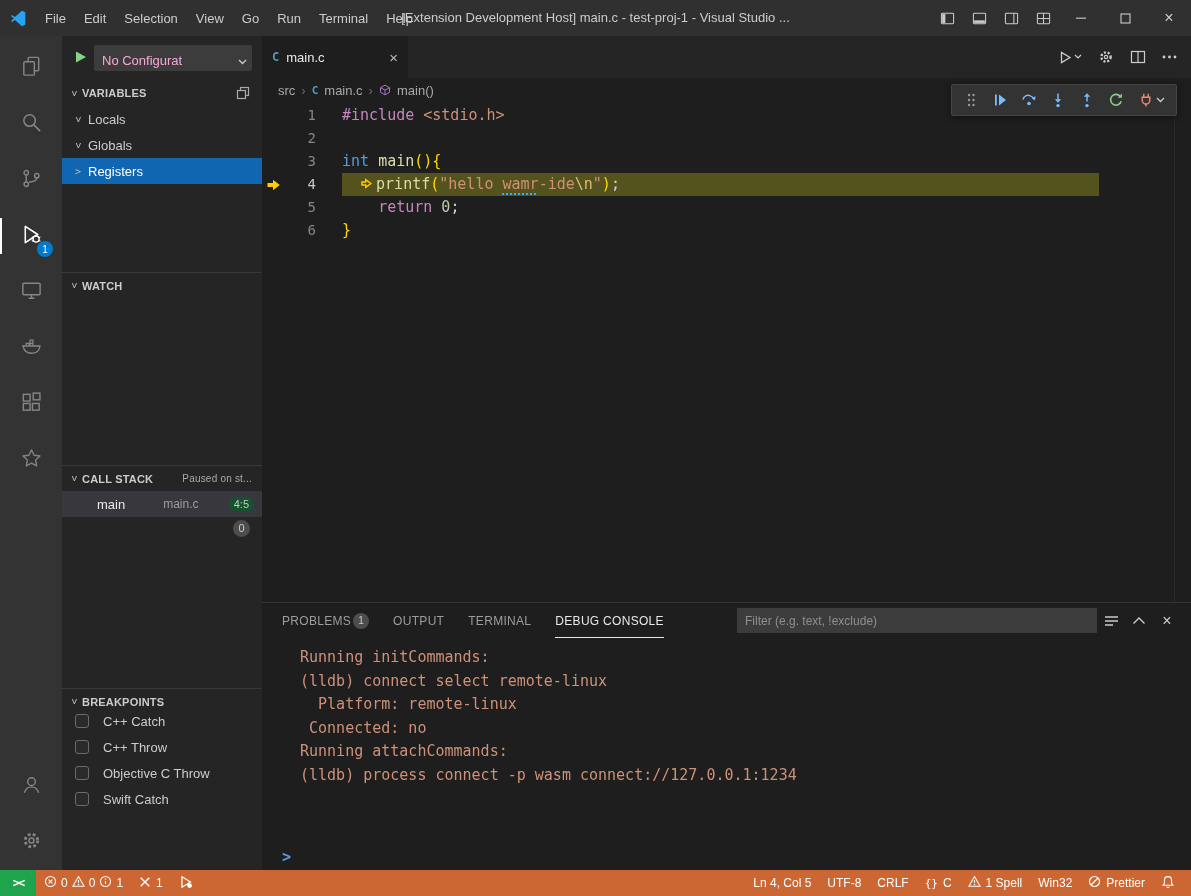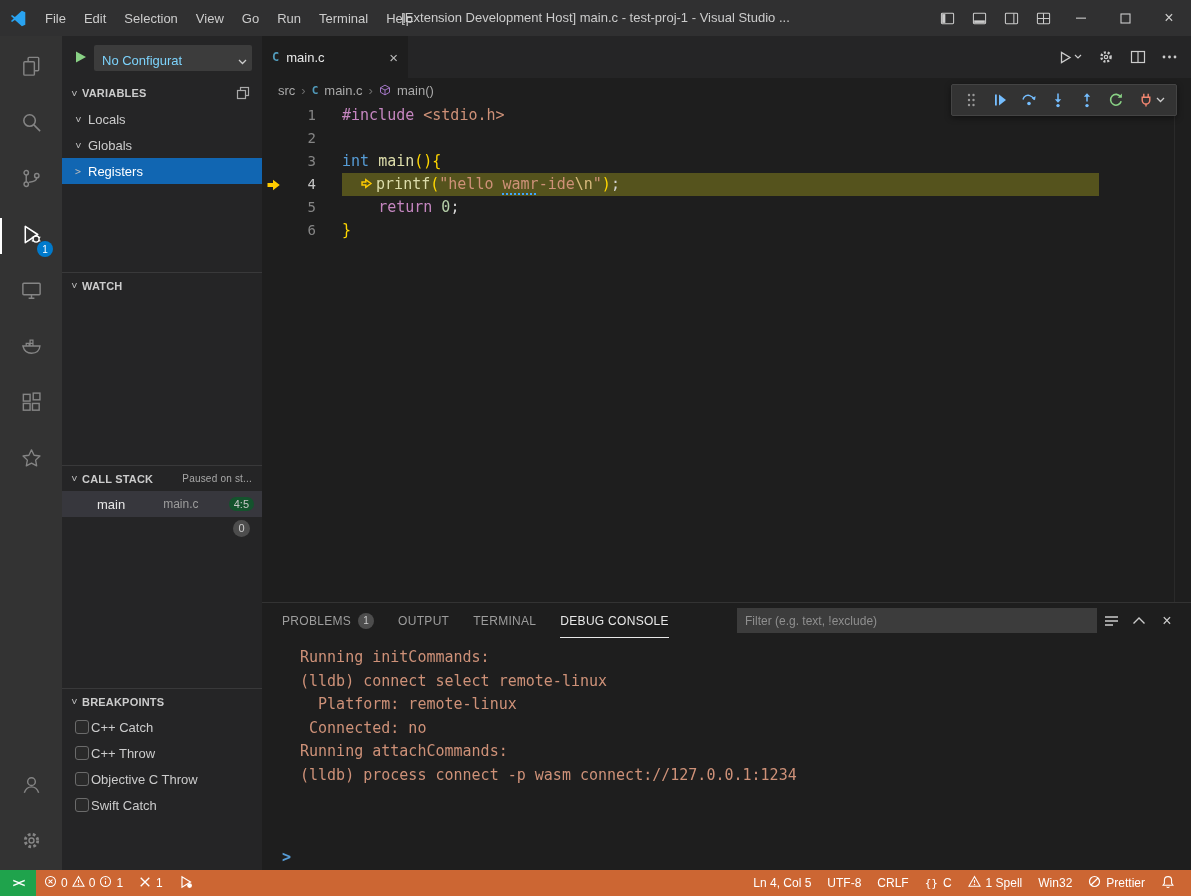--- a/index.html
+++ b/index.html
@@ -22,39 +22,39 @@
 .main{flex:1;display:flex;min-height:0}
 .activitybar{width:62px;background:var(--activitybar_bg,#333333);display:flex;flex-direction:column;padding-top:4px;flex:0 0 auto}
 .ab-item{height:56px;display:flex;align-items:center;justify-content:center;position:relative}
 .ab-item.active::before{content:"";position:absolute;left:0;top:10px;bottom:10px;width:2px;background:#FFF}
 .ab-badge{position:absolute;right:9px;bottom:7px;min-width:16px;height:16px;padding:0 4px;border-radius:9px;background:var(--accent,#007ACC);color:#fff;font-size:10px;display:flex;align-items:center;justify-content:center}
 .ab-spacer{flex:1}
 
 
 .sidebar{width:200px;background:var(--sidebar_bg,#252526);display:flex;flex-direction:column;flex:0 0 auto;overflow:hidden}
 .config-row{height:44px;display:flex;align-items:center;padding:0 10px 0 12px;gap:7px;flex:0 0 auto}
-.config-select{flex:1;height:26px;background:#3C3C3C;display:flex;align-items:center;padding:4px 5px 0 8px;color:#7dd3fc;font-size:13px;border-radius:2px}
+.config-select{flex:1;height:26px;background:#3C3C3C;display:flex;align-items:center;padding:4px 5px 0 8px;color:#f9a8d4;font-size:13px;border-radius:2px}
 .cfg-label{flex:1;white-space:nowrap;overflow:hidden}
 .section-header{height:26px;display:flex;align-items:center;font-size:11px;font-weight:bold;color:#CCC;padding:0 4px;flex:0 0 auto;letter-spacing:.2px}
 .bordered{border-top:1px solid rgba(204,204,204,.12)}
 .chev{display:inline-block;width:16px;text-align:center;font-size:10px;color:#BBB;font-family:"DejaVu Sans Mono",monospace;font-weight:normal}
 .chev.down{transform:rotate(90deg)}
 .sh-action{margin-left:auto;padding-right:8px;display:flex}
 .paused{margin-left:auto;padding-right:6px;font-weight:normal;font-size:10px;color:#A8A8A8}
 .side-row{height:26px;display:flex;align-items:center;padding-left:8px;font-size:13px;color:#CCC;flex:0 0 auto}
 .side-row.selected{background:var(--selection_blue,#1166B2);color:#FFF}
 .row-label{margin-left:2px}
 .sp{flex:0 0 auto}
 .frame-row{height:26px;background:#37373D;display:flex;align-items:center;padding-left:35px;font-size:13px;flex:0 0 auto}
 .frame-fn{color:#E8E8E8}
 .frame-file{margin-left:38px;color:#9D9D9D;font-size:12px}
 .pos-badge{margin-left:auto;margin-right:8px;background:#14532d;color:#C8C8C8;font-size:11px;border-radius:8px;padding:1px 5px}
 .badge-row{height:22px;display:flex;justify-content:flex-end;align-items:center;padding-right:12px;flex:0 0 auto}
 .gray-badge{min-width:17px;height:17px;border-radius:50%;background:#4D4D4D;color:#CCC;font-size:11px;display:flex;align-items:center;justify-content:center}
-.bp-row{height:26px;display:flex;align-items:center;padding-left:13px;gap:0;flex:0 0 auto}
+.bp-row{height:26px;display:flex;align-items:flex-start;padding-left:13px;gap:12px;flex:0 0 auto}
 .checkbox{width:14px;height:14px;border:1px solid #6B6B6B;border-radius:3px;background:#2A2A2A}
 
 
 .editor-col{flex:1;display:flex;flex-direction:column;min-width:0;position:relative;background:var(--editor_bg,#1E1E1E)}
 .tabstrip{height:42px;background:#252526;display:flex;flex:0 0 au­to;flex-shrink:0}
 .tab{width:146px;background:#1E1E1E;display:flex;align-items:center;padding:0 10px;gap:7px;font-size:13px;color:#E8E8E8}
 .c-icon{color:var(--c_icon_blue,#519ABA);font-weight:bold;font-size:12px;font-family:"DejaVu Sans Mono",monospace}
 .c-icon.small{font-size:11px}
 .tab-close{margin-left:auto;color:#BBB;font-size:15px}
 .tab-actions{margin-left:auto;display:flex;align-items:center;gap:16px;padding-right:14px}
@@ -75,21 +75,21 @@
 .tok-esc{color:#D7BA7D}.tok-num{color:#B5CEA8}.tok-brk{color:#FFD700}.tok-plain{color:#D4D4D4}
 .spell{text-decoration:underline dotted #3EA7FF;text-decoration-thickness:2px;text-underline-offset:4px}
 .dbg-toolbar{position:absolute;top:-18px;right:14px;height:32px;background:#333;border:1px solid #444;box-shadow:0 2px 6px rgba(0,0,0,.45);display:flex;align-items:center;padding:0 5px;gap:2px;z-index:5;border-radius:2px}
 .dt-btn{width:27px;height:28px;display:flex;align-items:center;justify-content:center}
 .dt-btn.wide{width:40px;gap:2px}
 
 
 .panel{height:268px;flex:0 0 auto;display:flex;flex-direction:column;border-top:1px solid #333;background:#1E1E1E}
 .panel-header{height:35px;display:flex;align-items:center;padding:0 10px 0 20px;flex:0 0 auto}
 .panel-tabs{display:flex;gap:24px;height:100%}
-.panel-tab{display:flex;align-items:center;gap:7px;font-size:12px;color:#9D9D9D;height:100%;letter-spacing:.3px}
+.panel-tab{display:flex;align-items:center;gap:2px;font-size:12px;color:#9D9D9D;height:100%;letter-spacing:.3px}
 .panel-tab.active{color:#E8E8E8;box-shadow:inset 0 -1px 0 #E8E8E8}
 .pt-badge{min-width:16px;height:16px;border-radius:8px;background:#4D4D4D;color:#CCC;font-size:10px;display:flex;align-items:center;justify-content:center;padding:0 4px}
 .filter-input{margin-left:auto;width:360px;height:25px;background:#3C3C3C;border:none;outline:none;color:#CCC;font-size:12px;padding:0 8px;font-family:"Liberation Sans",sans-serif}
 .filter-input::placeholder{color:#8F8F8F}
 .ph-icon{width:28px;height:28px;display:flex;align-items:center;justify-content:center;color:#CCC;font-size:16px}
 .console{flex:1;padding:8px 0 0 38px;overflow:hidden}
 .console-line{font-family:"DejaVu Sans Mono",monospace;font-size:15px;line-height:23.5px;color:var(--console_text,#CE9178);white-space:pre}
 .prompt-row{height:26px;display:flex;align-items:center;padding-left:20px;flex:0 0 auto}
 .prompt-chev{color:#569CD6;font-family:"DejaVu Sans Mono",monospace;font-size:15px;font-weight:bold}
 

